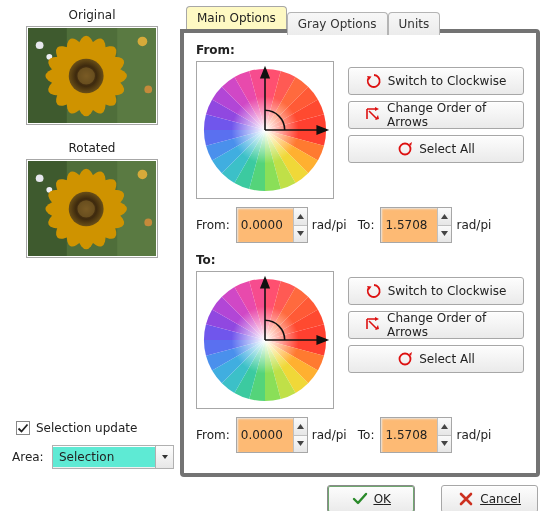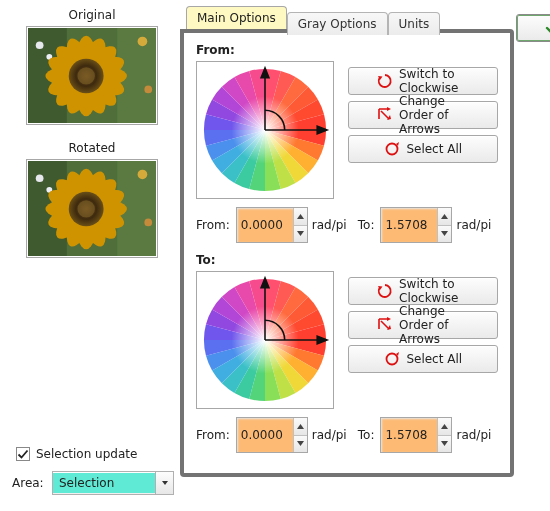--- a/index.html
+++ b/index.html
@@ -3,21 +3,21 @@
 <meta charset="utf-8">
 <style>
   * { box-sizing: border-box; }
   html, body { margin:0; padding:0; }
   body {
     width:550px; height:511px;
     font-family: "DejaVu Sans", "Liberation Sans", Arial, sans-serif;
     font-size:12px; color:#222; background:#fff;
     -webkit-font-smoothing: antialiased;
   }
-  .root { display:flex; flex-direction:row; height:100%; padding:6px 10px 8px 10px; }
+  .root { display:flex; flex-direction:column; height:100%; padding:6px 10px 8px 10px; }
   .main-row { display:flex; flex:1; }
   .left-col { width:170px; display:flex; flex-direction:column; padding-right:6px; }
   .thumbs { text-align:center; }
   .thumb-label { margin:2px 0 4px 0; }
   .img-frame { width:132px; height:99px; margin:0 auto 16px auto; border:1px solid #a7a7a7; padding:1px; background:#fff; position:relative; }
   .thumb-svg { width:100%; height:100%; display:block; }
   .left-bottom { margin-top:auto; }
   .chk-row { display:flex; align-items:center; margin-bottom:10px; padding-left:6px; }
   .chk { width:14px; height:14px; border:1px solid #888; background:#fff; margin-right:6px; display:flex; align-items:center; justify-content:center; }
   .chk svg { width:12px; height:12px; display:block; }
@@ -47,21 +47,21 @@
     padding:8px 12px 10px 12px; position:relative; z-index:1; min-height:420px;
   }
   .section-title { font-weight:bold; margin:2px 0 4px 0; }
   .section-body { display:flex; align-items:flex-start; }
   .wheel-box { width:138px; height:138px; border:1px solid #a7a7a7; padding:2px; background:#fff; margin-right:14px; position:relative;}
   .btn-col { display:flex; flex-direction:column; gap:6px; padding-top:6px; flex:1; }
   .btn {
     height:28px; border:1px solid #a7a7a7; border-radius:3px;
     background:linear-gradient(#fdfdfd,#eaeaea);
     display:flex; align-items:center; justify-content:center; gap:6px;
-    padding:0 28px; color:#222; box-shadow:inset 0 1px 0 #fff;
+    padding:0 16px; color:#222; box-shadow:inset 0 1px 0 #fff;
   }
   .btn svg { width:16px; height:16px; flex:0 0 auto; }
   .row-vals { display:flex; align-items:center; gap:4px; margin:8px 0 10px 0; }
   .row-vals .lbl { margin-right:2px;}
   .spin { height:36px; width:72px; border:1px solid #a7a7a7; background:#fdba74; display:flex; align-items:stretch; box-shadow:inset 1px 1px 2px #e6e6e6;}
   .spin .spin-val { flex:1; padding:0 4px; display:flex; align-items:center;}
   .spin .spin-btns{ width:14px; border-left:1px solid #c0c0c0; display:flex; flex-direction:column;}
   .spin .sbtn{ flex:1; display:flex; align-items:center; justify-content:center; background:linear-gradient(#fafafa,#e6e6e6);}
   .spin .sbtn + .sbtn { border-top:1px solid #c0c0c0;}
   .spin .sbtn svg { width:7px; height:5px;}

